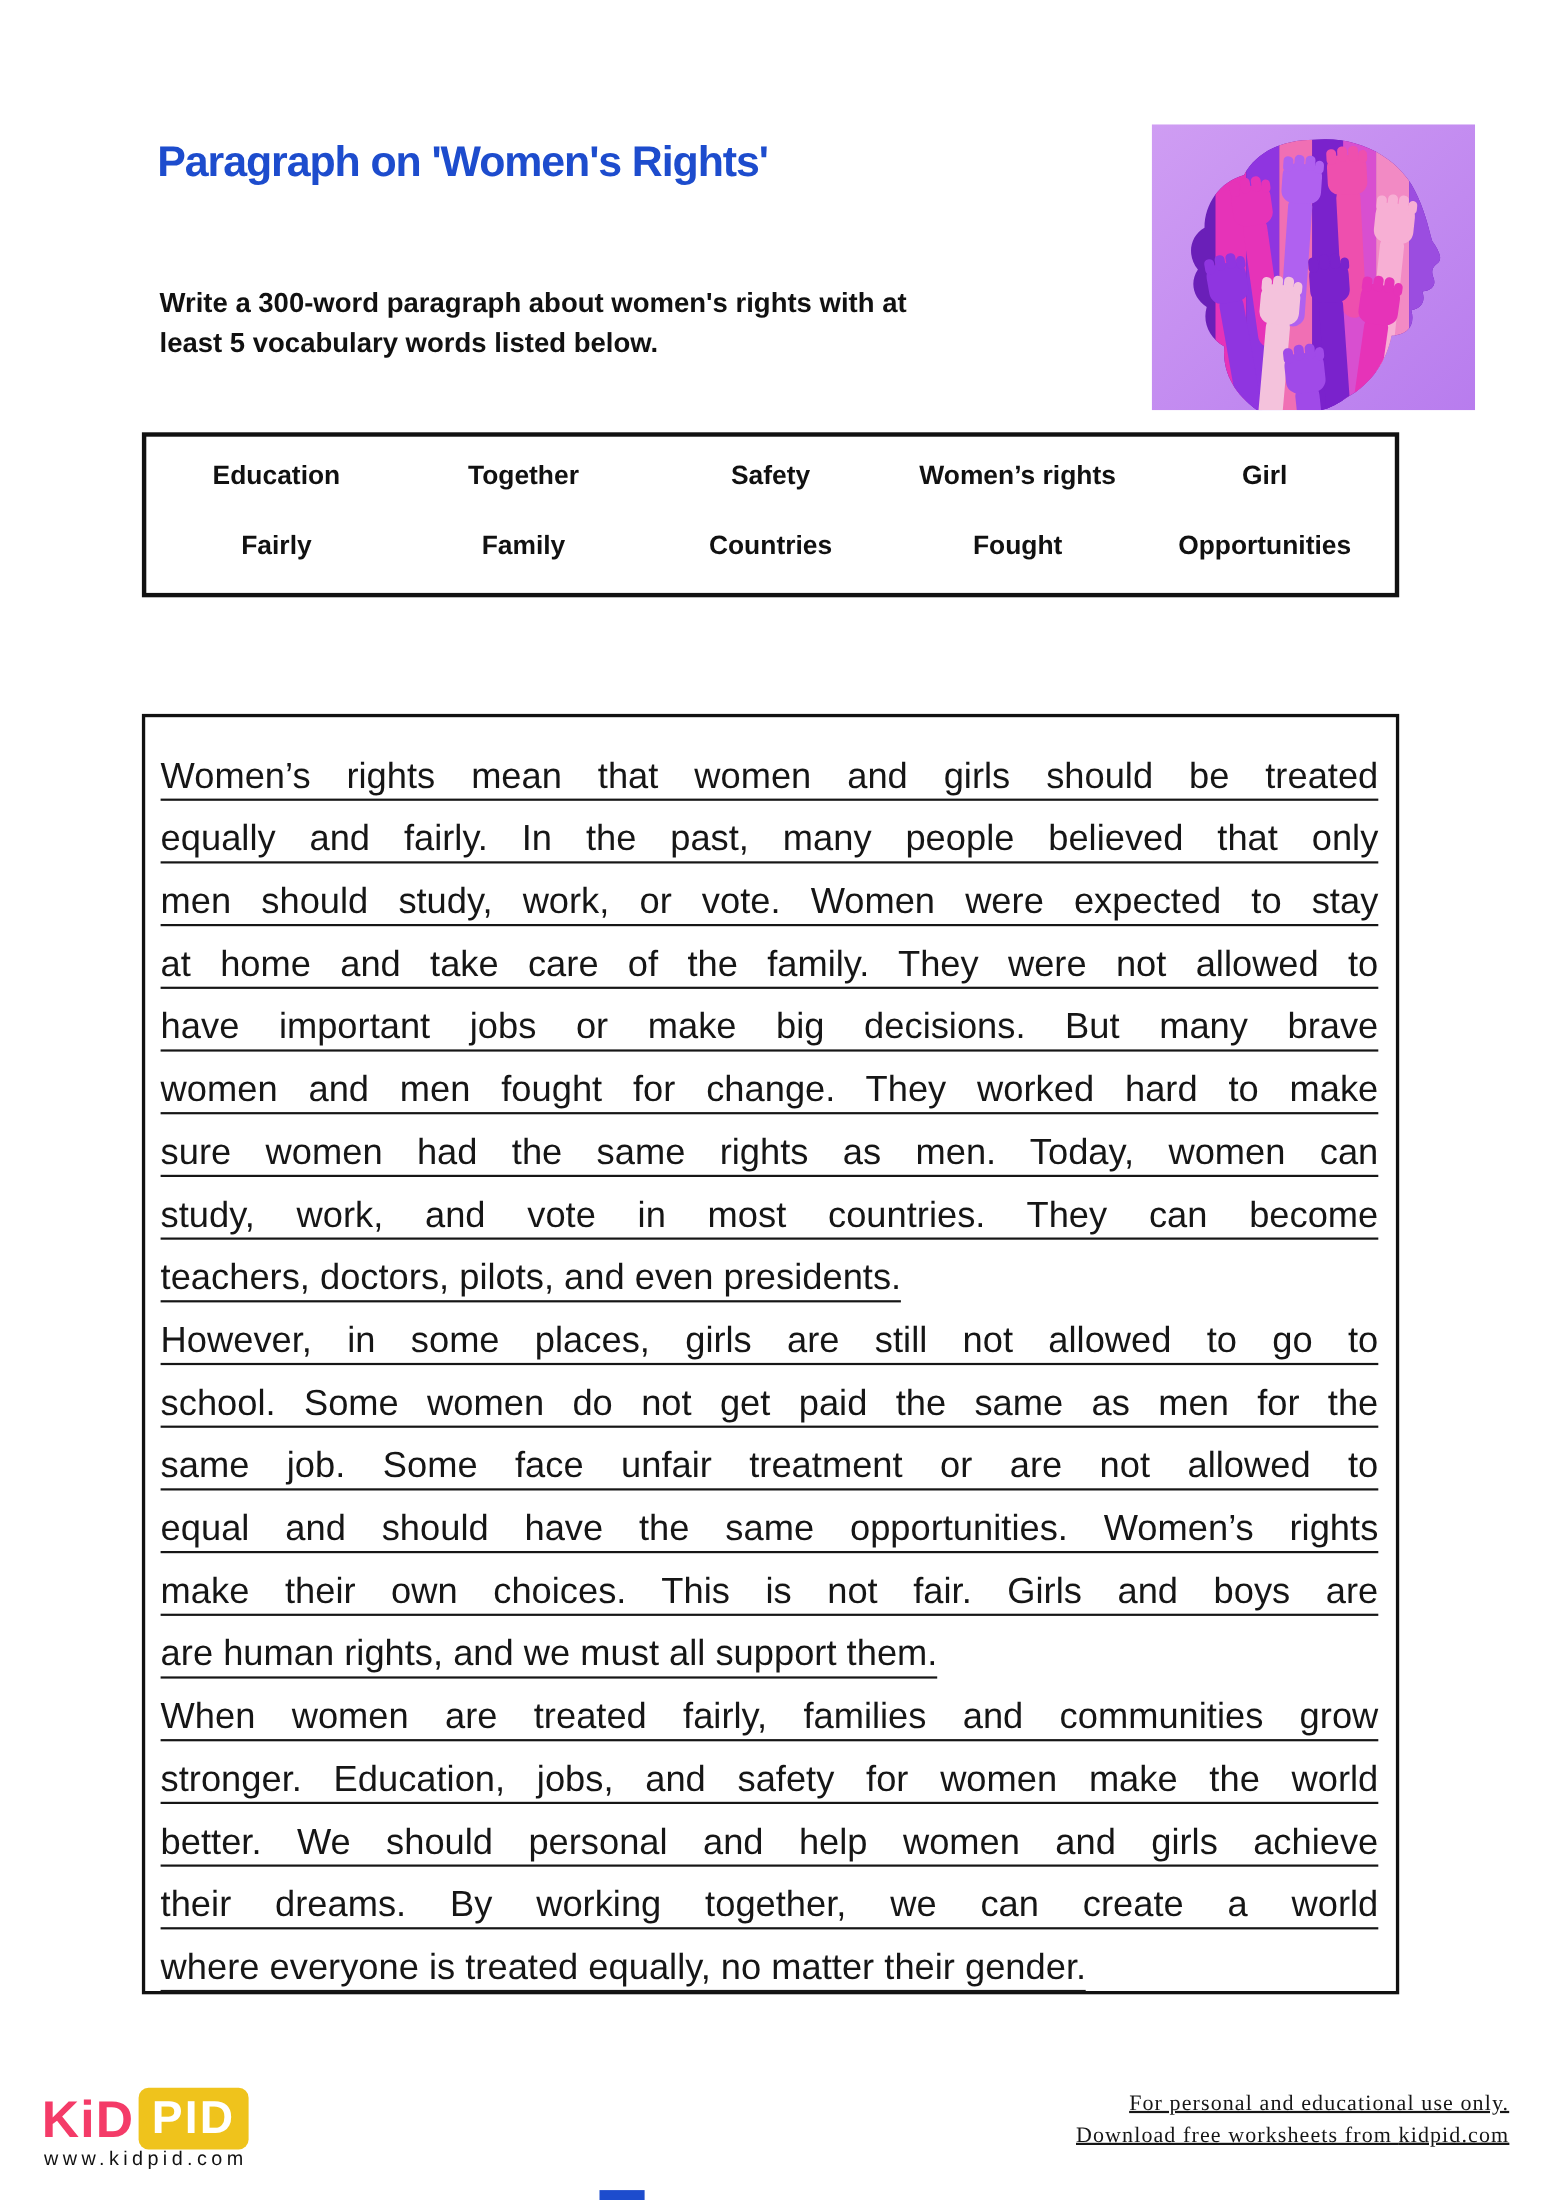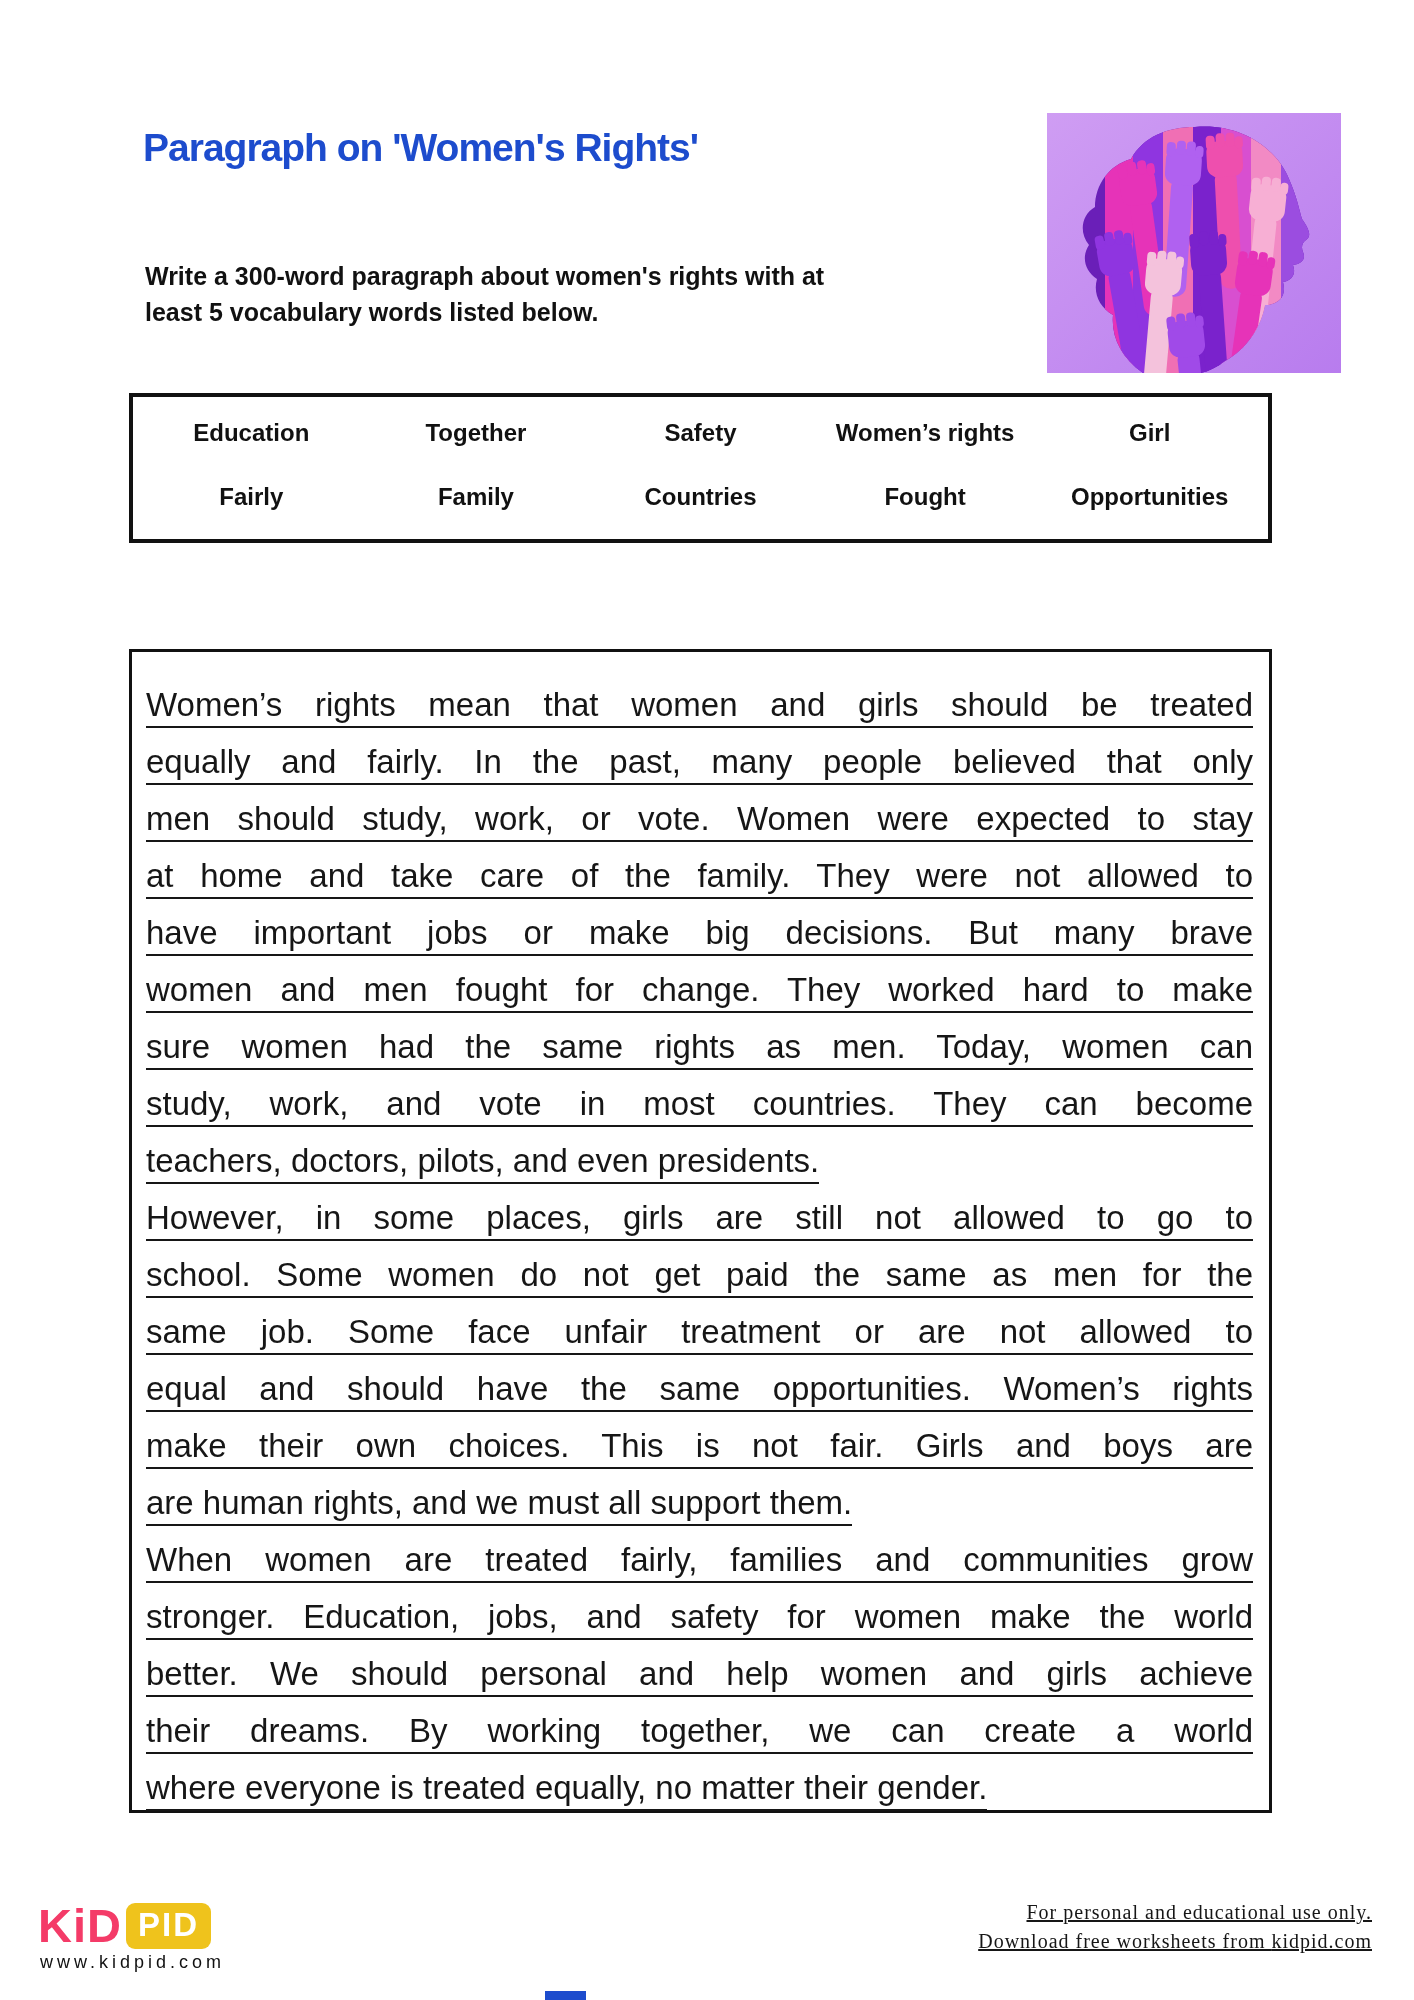--- a/index.html
+++ b/index.html
@@ -37,21 +37,21 @@
     font-size:33px;line-height:57px;color:#161616;
     text-align:justify;text-align-last:justify;white-space:nowrap;
   }
   .essay-line.end{text-align-last:left;}
   .essay-line .u{border-bottom:2.5px solid #161616;padding-bottom:3px;}
   
   .logo{position:absolute;left:38px;top:1898px;display:flex;align-items:center;}
   .logo-kid{font-size:47px;font-weight:bold;color:#f43b68;letter-spacing:1px;text-align:right;}
   .logo-pid{
     margin-left:4px;background:#efc31c;color:#ffffff;border-radius:9px;
-    font-size:33px;font-weight:bold;padding:3px 12px 5px 12px;letter-spacing:2px;
+    font-size:42px;font-weight:bold;padding:3px 12px 5px 12px;letter-spacing:2px;
   }
   .logo-url{
     position:absolute;left:40px;top:1952px;font-size:18px;color:#111;
     letter-spacing:4px;
   }
   .notice{
     position:absolute;right:42px;top:1898px;width:560px;text-align:right;
     font-family:"Liberation Serif",serif;font-size:20px;line-height:29px;
     letter-spacing:1px;color:#161616;text-decoration:underline;
   }

